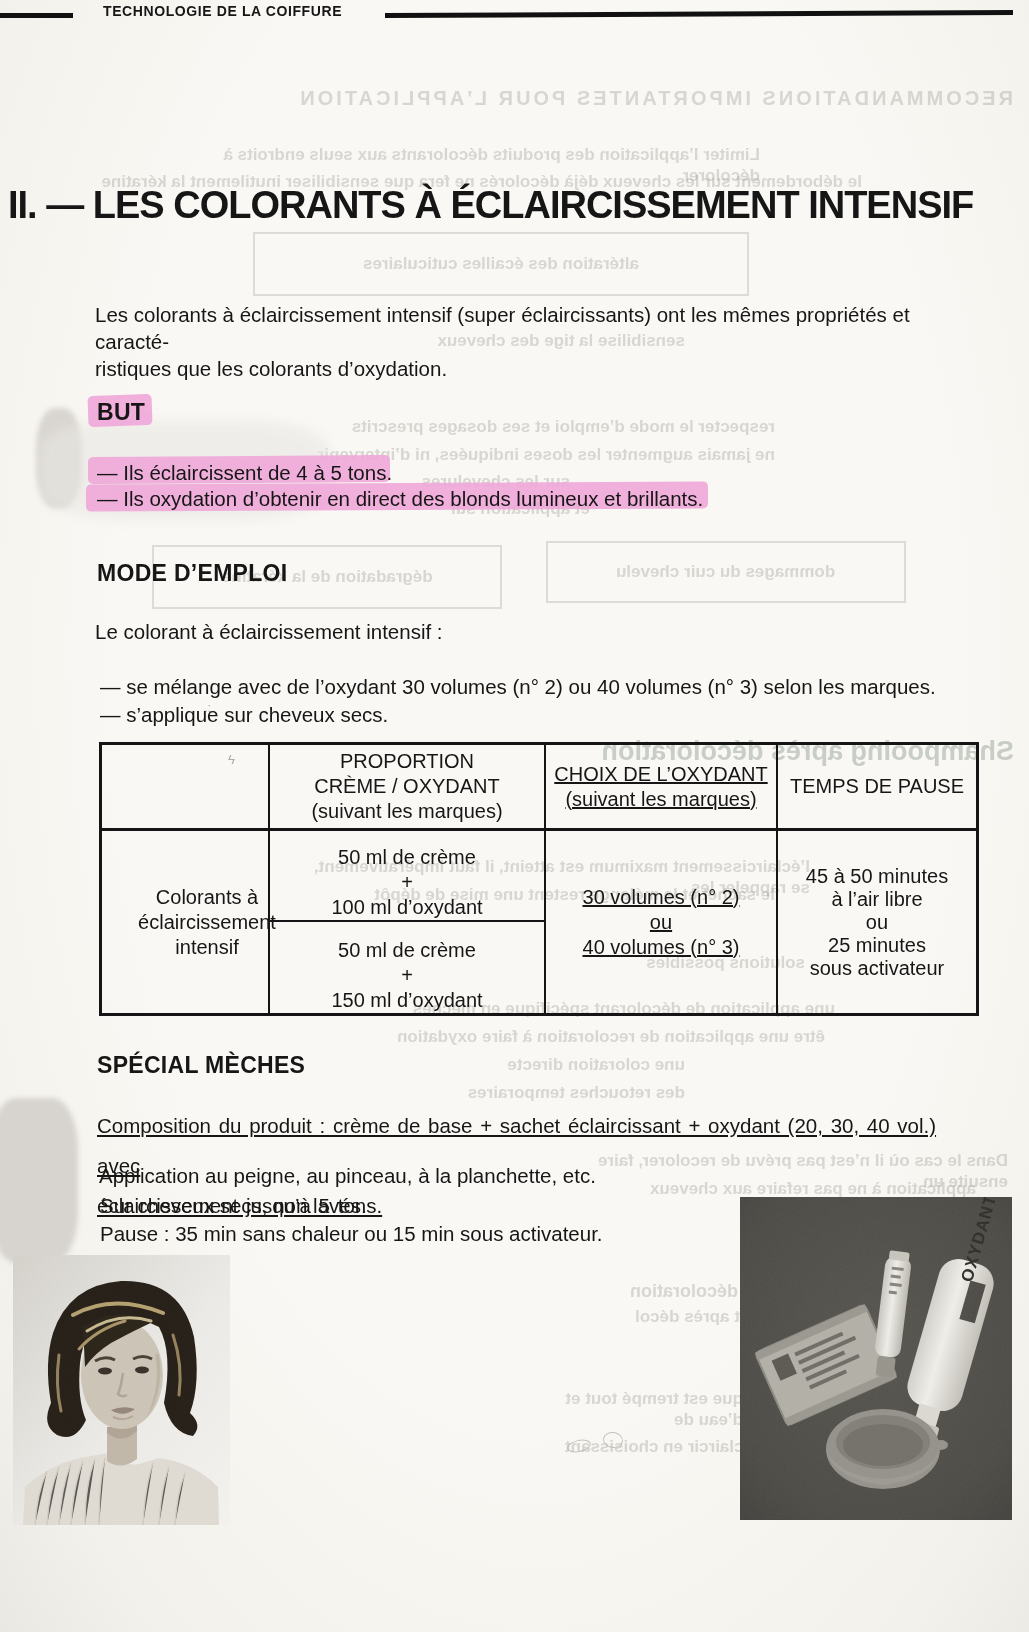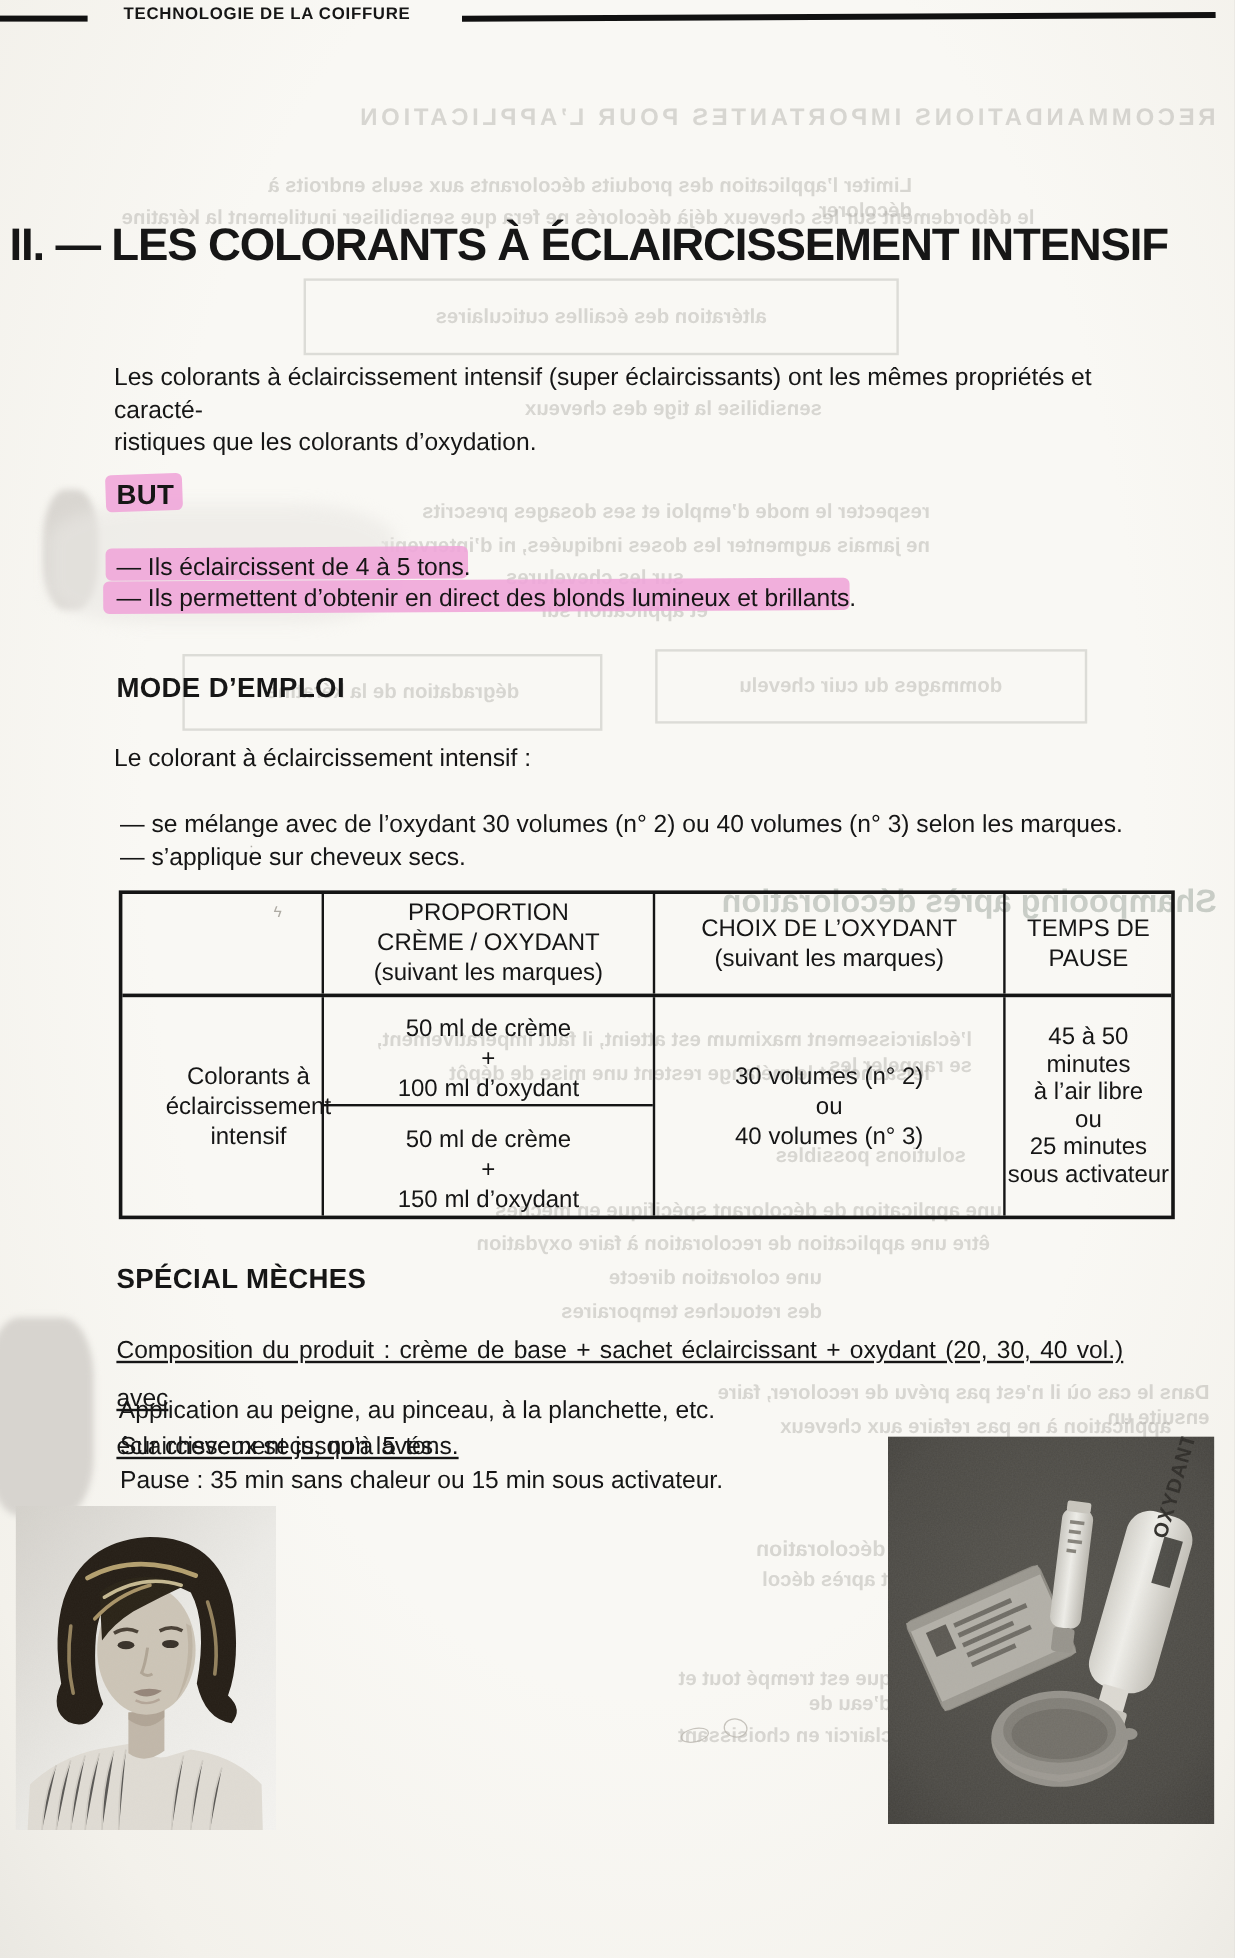--- a/index.html
+++ b/index.html
@@ -26,21 +26,21 @@
   .smudge{position:absolute;z-index:0;filter:blur(2.5px);}
   
   .tbl{position:absolute;left:99px;top:742px;width:880px;height:274px;border:3px solid #151515;
        display:flex;flex-direction:column;box-sizing:border-box;z-index:2;}
   .tr{display:flex;min-height:0;}
   .thr{height:86px;border-bottom:3px solid #151515;box-sizing:border-box;}
   .tbr{flex:1;}
   .td{border-right:2.5px solid #151515;box-sizing:border-box;display:flex;align-items:center;
       justify-content:center;text-align:center;}
   .td:last-child{border-right:none;}
-  .c1{width:168px;padding-left:44px;}.c2{width:276px;}.c3{width:292px;}.c4{flex:1;}
+  .c1{width:168px;padding-left:44px;}.c2{width:276px;}.c3{width:232px;text-decoration:underline;}.c4{flex:1;}
   .td .pre{font-size:20px;line-height:25px;}
   .c2body{flex-direction:column;align-items:stretch;padding:0;}
   .half{height:50%;display:flex;align-items:flex-end;justify-content:center;box-sizing:border-box;}
   .half:first-child{border-bottom:2px solid #151515;}
   .pause-cell .pre{line-height:23px;}
   
   .scribble{position:absolute;border:1.5px solid #b9b5ae;border-radius:50%;opacity:.8;z-index:1;}
   .dots{position:absolute;color:#9c9890;font-size:13px;z-index:1;opacity:.8;}
   .pagenum{position:absolute;left:0;top:1551px;width:994px;text-align:center;
            font-size:21px;font-weight:bold;letter-spacing:1px;}
@@ -94,21 +94,21 @@
   <div class="main-title z2">II. — LES COLORANTS À ÉCLAIRCISSEMENT INTENSIF</div>
 
   <div class="abs body-txt pre z2" style="left:95px;top:301px;width:890px;">Les colorants à éclaircissement intensif (super éclaircissants) ont les mêmes propriétés et caracté-
 ristiques que les colorants d’oxydation.</div>
 
   <div class="hl" style="left:88px;top:395px;width:64px;height:31px;transform:rotate(-2deg);"></div>
   <div class="abs heading z2" style="left:97px;top:399px;">BUT</div>
   <div class="hl" style="left:88px;top:456px;width:302px;height:27px;transform:rotate(-.4deg);"></div>
   <div class="hl" style="left:86px;top:483px;width:622px;height:27px;transform:rotate(-.3deg);"></div>
   <div class="abs body-txt z2" style="left:97px;top:459px;">— Ils éclaircissent de 4 à 5 tons.</div>
-  <div class="abs body-txt z2" style="left:97px;top:485px;">— Ils permettent d’obtenir en direct des blonds lumineux et brillants.</div>
+  <div class="abs body-txt z2" style="left:97px;top:485px;">— Ils oxydation d’obtenir en direct des blonds lumineux et brillants.</div>
 
   <div class="abs heading z2" style="left:97px;top:560px;">MODE D’EMPLOI</div>
   <div class="abs body-txt z2" style="left:95px;top:618px;">Le colorant à éclaircissement intensif :</div>
   <div class="abs body-txt z2" style="left:100px;top:673px;">— se mélange avec de l’oxydant 30 volumes (n° 2) ou 40 volumes (n° 3) selon les marques.</div>
   <div class="abs body-txt z2" style="left:100px;top:701px;">— s’applique sur cheveux secs.</div>
 
   <div class="dots" style="left:204px;top:700px;">.:</div>
   <div class="dots" style="left:228px;top:752px;">ϟ</div>
 
   <div class="tbl">

